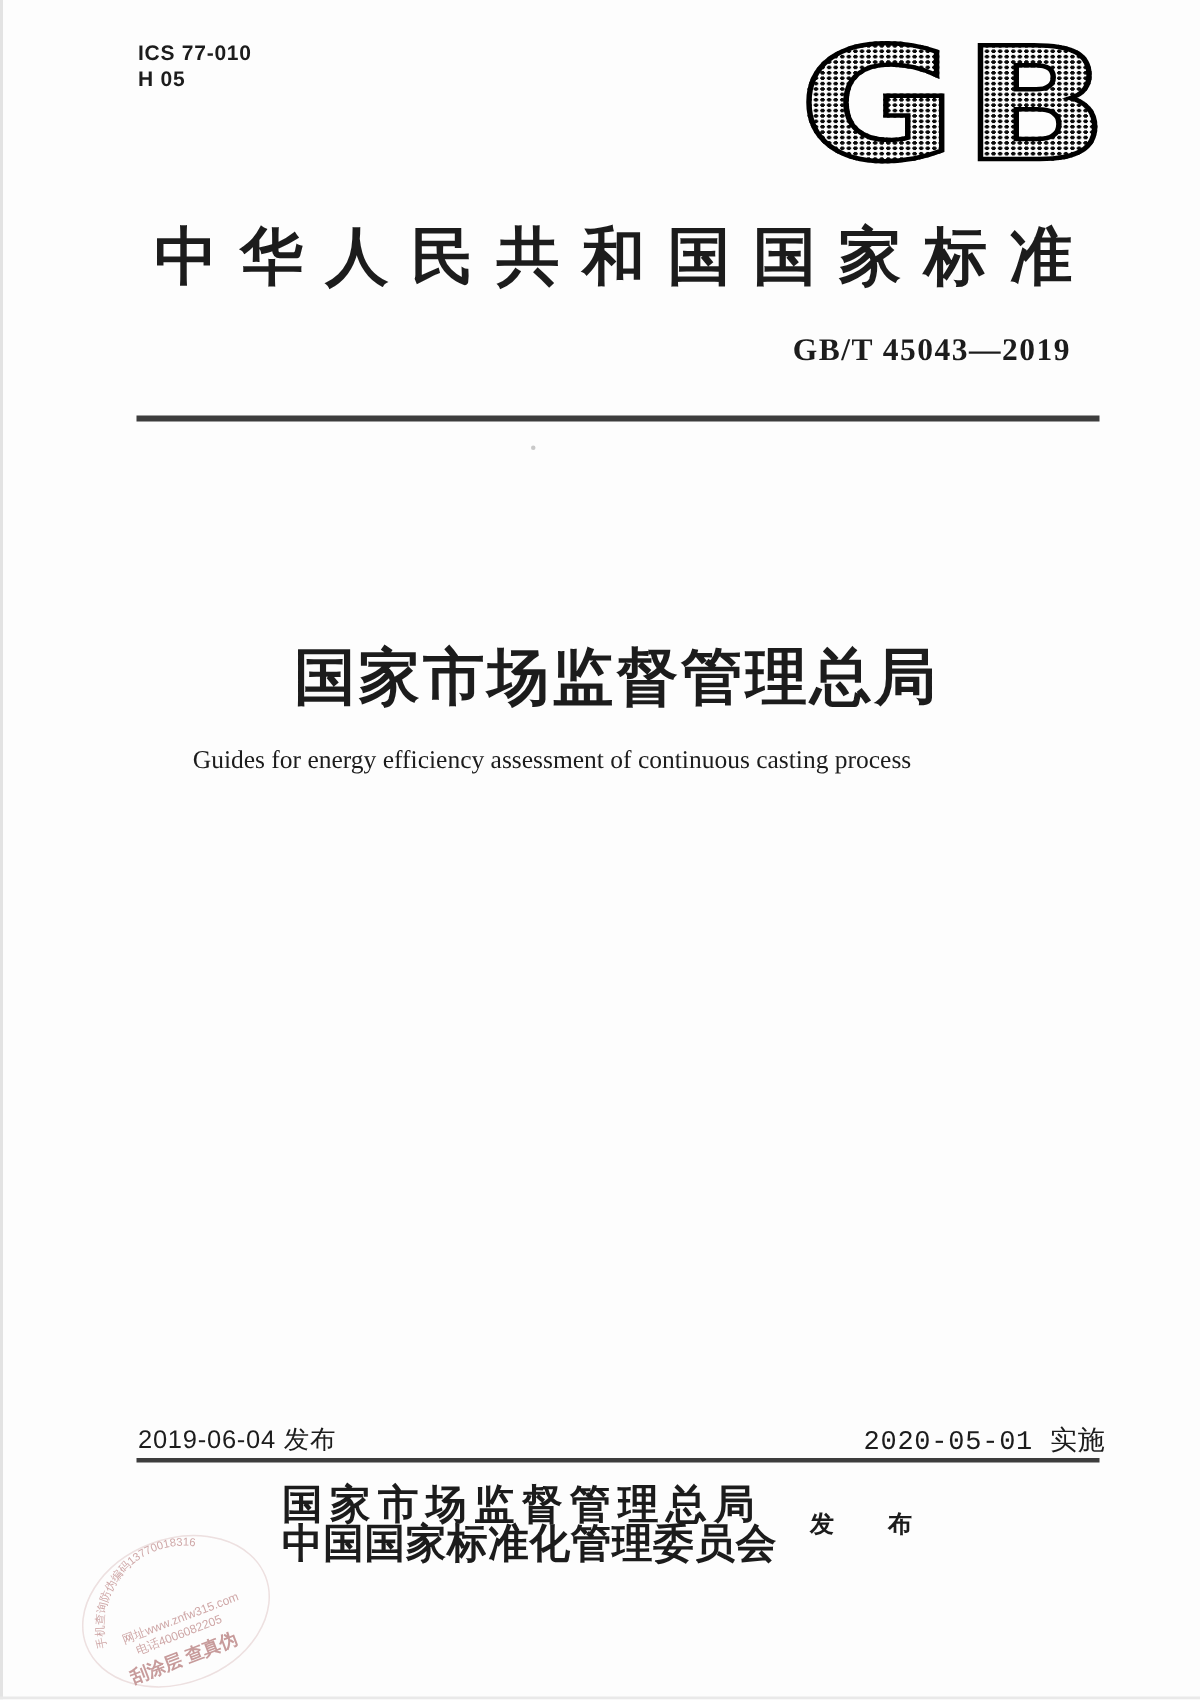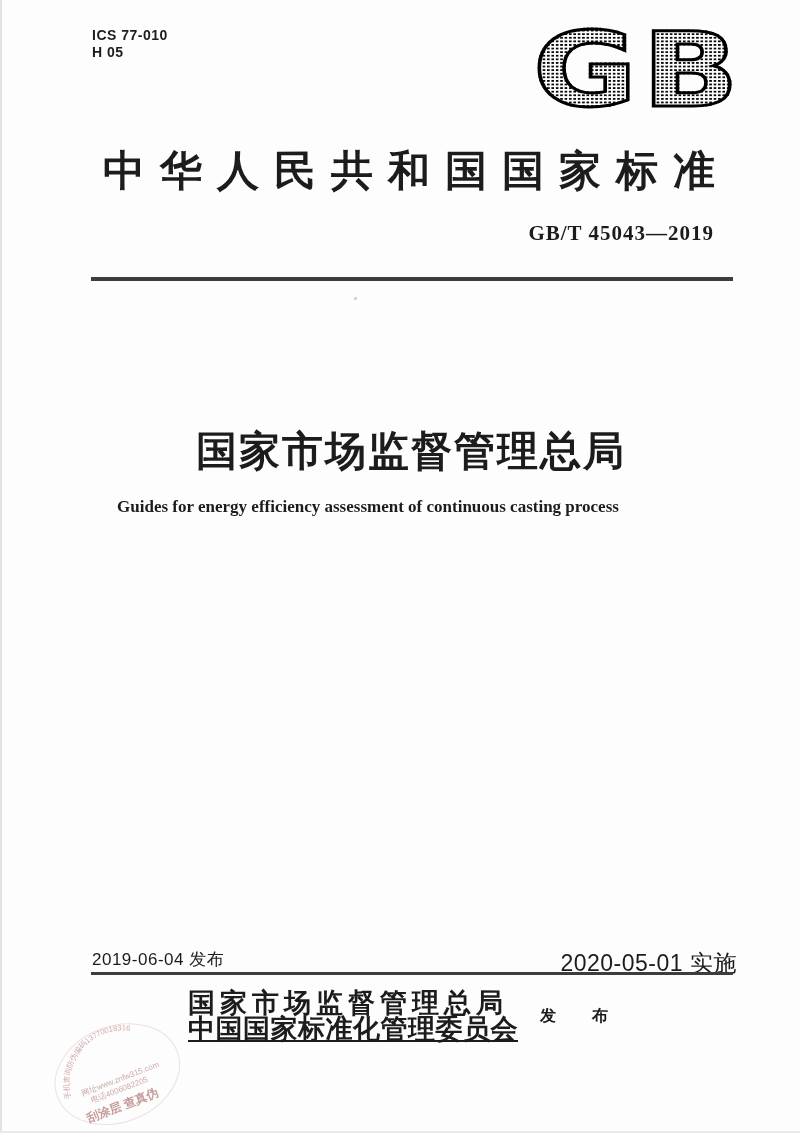--- a/index.html
+++ b/index.html
@@ -71,46 +71,46 @@
     font-weight: bold;
     font-size: 41px;
     letter-spacing: 2px;
     white-space: nowrap;
   }
 
   .title-en {
     position: absolute; left: 0; top: 497px; width: 736px;
     text-align: center;
     font-family: "Liberation Serif", "DejaVu Serif", serif;
-    font-weight: bold;
+    font-weight: normal;
     font-size: 17px;
   }
 
   .date-issue {
     position: absolute; left: 92px; top: 948px;
     font-size: 17px; font-weight: 400; letter-spacing: 0.5px;
   }
   .date-impl {
     position: absolute; right: 63px; top: 948px;
-    font-size: 23px; font-weight: 500; letter-spacing: 0.5px;
+    font-size: 18px; font-weight: 500; letter-spacing: 0.5px; font-family: Liberation Mono, monospace;
   }
 
   .publisher-group {
     position: absolute; left: 0; top: 990px; width: 812px;
     display: flex; justify-content: center; align-items: center;
   }
   .publisher-lines {
     font-family: "Liberation Serif", "DejaVu Serif", serif;
     font-weight: bold;
     font-size: 27px;
     line-height: 26px;
     white-space: nowrap;
   }
   .publisher-line1 { letter-spacing: 5px; }
-  .publisher-line2 { letter-spacing: 0.5px; text-decoration: underline; }
+  .publisher-line2 { letter-spacing: 0.5px; }
   .publish-label {
     font-family: "Liberation Serif", "DejaVu Serif", serif;
     font-weight: bold;
     font-size: 16px;
     letter-spacing: 16px;
     margin-left: 22px;
     white-space: nowrap;
   }
 
   

